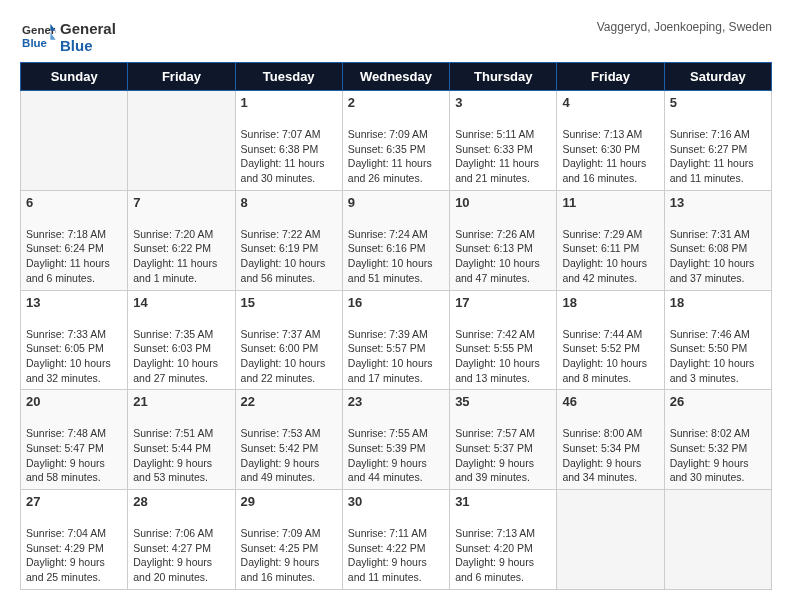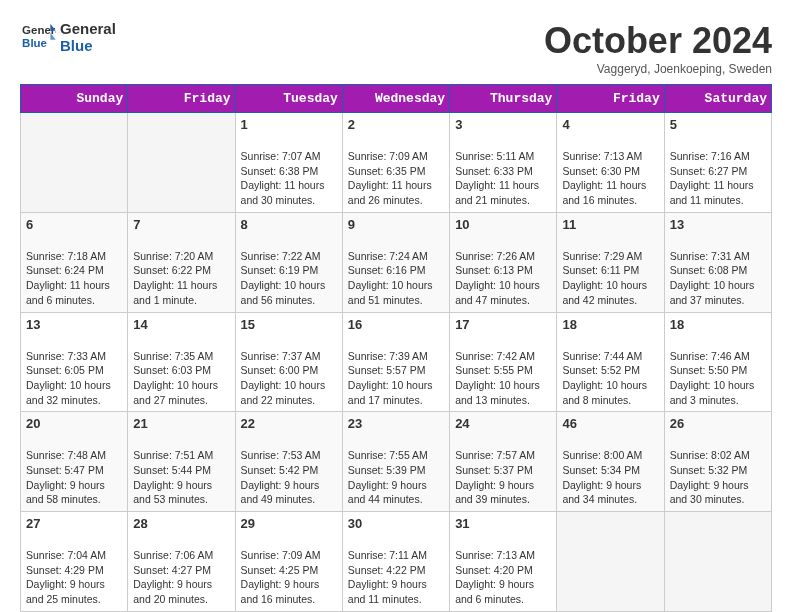--- a/index.html
+++ b/index.html
@@ -36,27 +36,26 @@
     .location-title {
       font-size: 12px;
       color: #555;
     }
     table {
       width: 100%;
       border-collapse: collapse;
       table-layout: fixed;
     }
     th {
-      background-color: #a21caf;
+      background-color: #0f172a;
       color: #fff;
       padding: 6px 4px;
       font-size: 13px;
-      text-align: right;
+      text-align: center;
       border: 1px solid #1a5fa8;
-      font-family: Liberation Mono, monospace;
     }
     td {
       border: 1px solid #ccc;
       vertical-align: top;
       padding: 4px 5px;
       height: 85px;
       background: #fff;
     }
     td.empty {
       background: #f5f5f5;
@@ -88,21 +87,20 @@
       <text x="2" y="28" font-size="13" font-weight="bold" fill="#1a5fa8">Blue</text>
       <polygon points="34,2 40,10 34,10" fill="#1a5fa8"></polygon>
       <polygon points="34,12 40,20 34,20" fill="#5b9bd5"></polygon>
     </svg>
     <div>
       <div style="font-size:15px;font-weight:bold;color:#333;">General</div>
       <div style="font-size:15px;font-weight:bold;color:#1a5fa8;">Blue</div>
     </div>
   </div>
   <div class="title-section">
-    <div class="month-title">October 2024</div>
     <div class="location-title">Vaggeryd, Joenkoeping, Sweden</div>
   </div>
 </div>
 
 <table>
   <thead>
     <tr>
     <th>Sunday</th>
         <th>Friday</th>
         <th>Tuesday</th>
@@ -277,21 +275,21 @@
 and 49 minutes.</div>
         </td>
         <td>
           <span class="day-num">23</span>
           <div class="day-info">Sunrise: 7:55 AM
 Sunset: 5:39 PM
 Daylight: 9 hours
 and 44 minutes.</div>
         </td>
         <td>
-          <span class="day-num">24</span>
+          <span class="day-num">35</span>
           <div class="day-info">Sunrise: 7:57 AM
 Sunset: 5:37 PM
 Daylight: 9 hours
 and 39 minutes.</div>
         </td>
         <td>
           <span class="day-num">46</span>
           <div class="day-info">Sunrise: 8:00 AM
 Sunset: 5:34 PM
 Daylight: 9 hours

